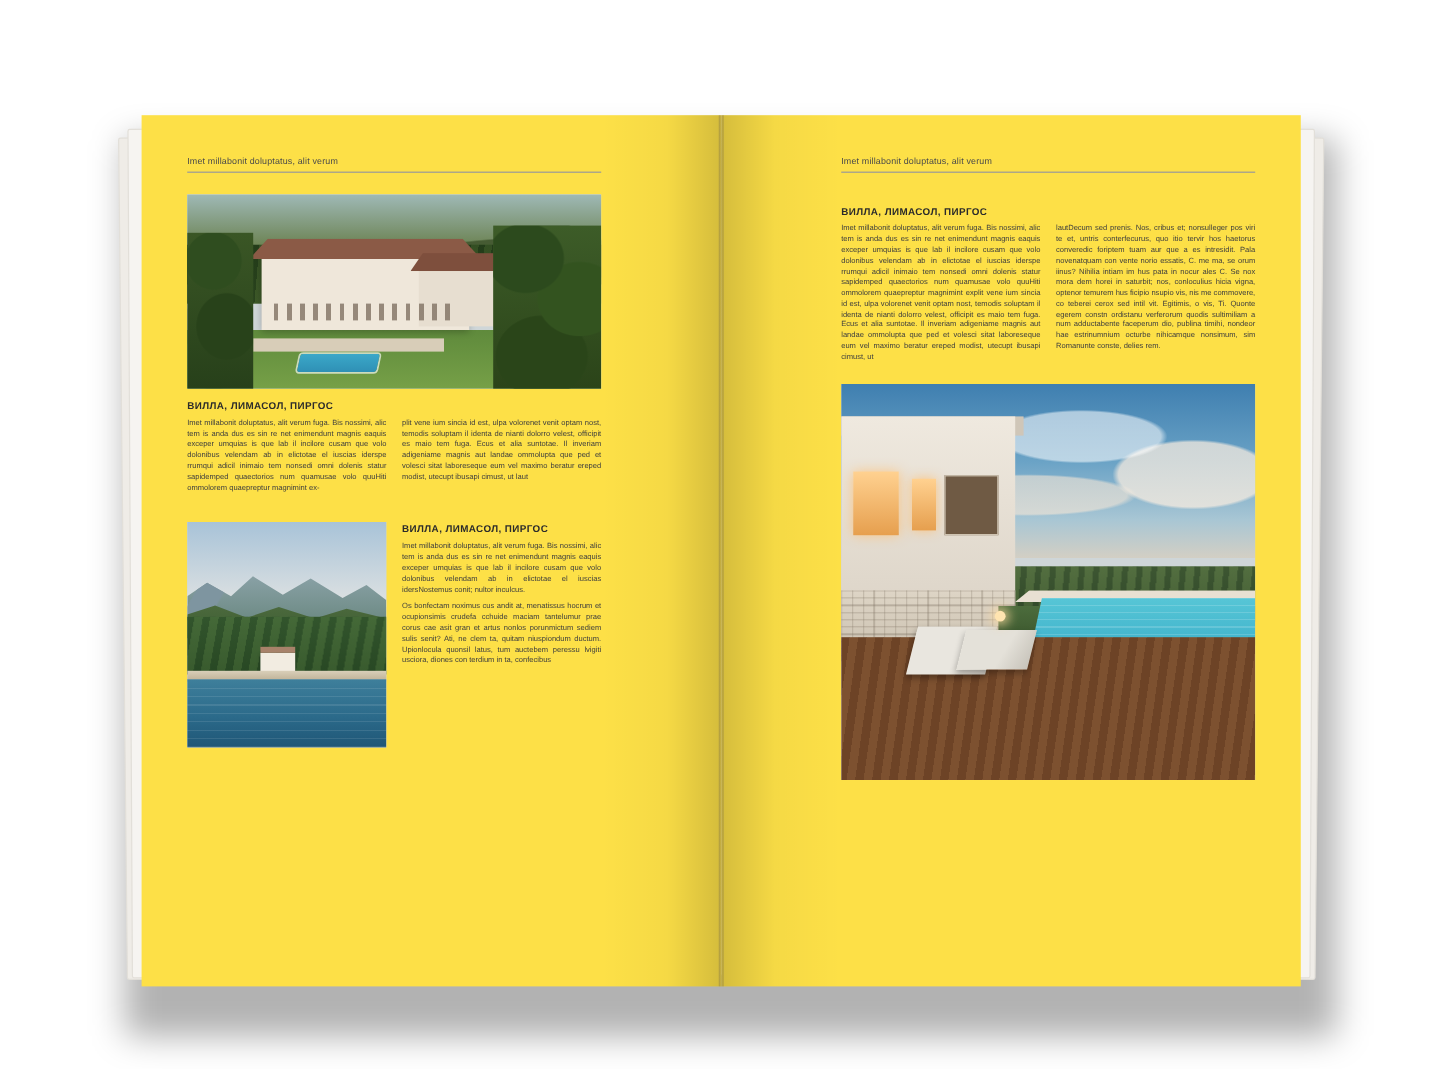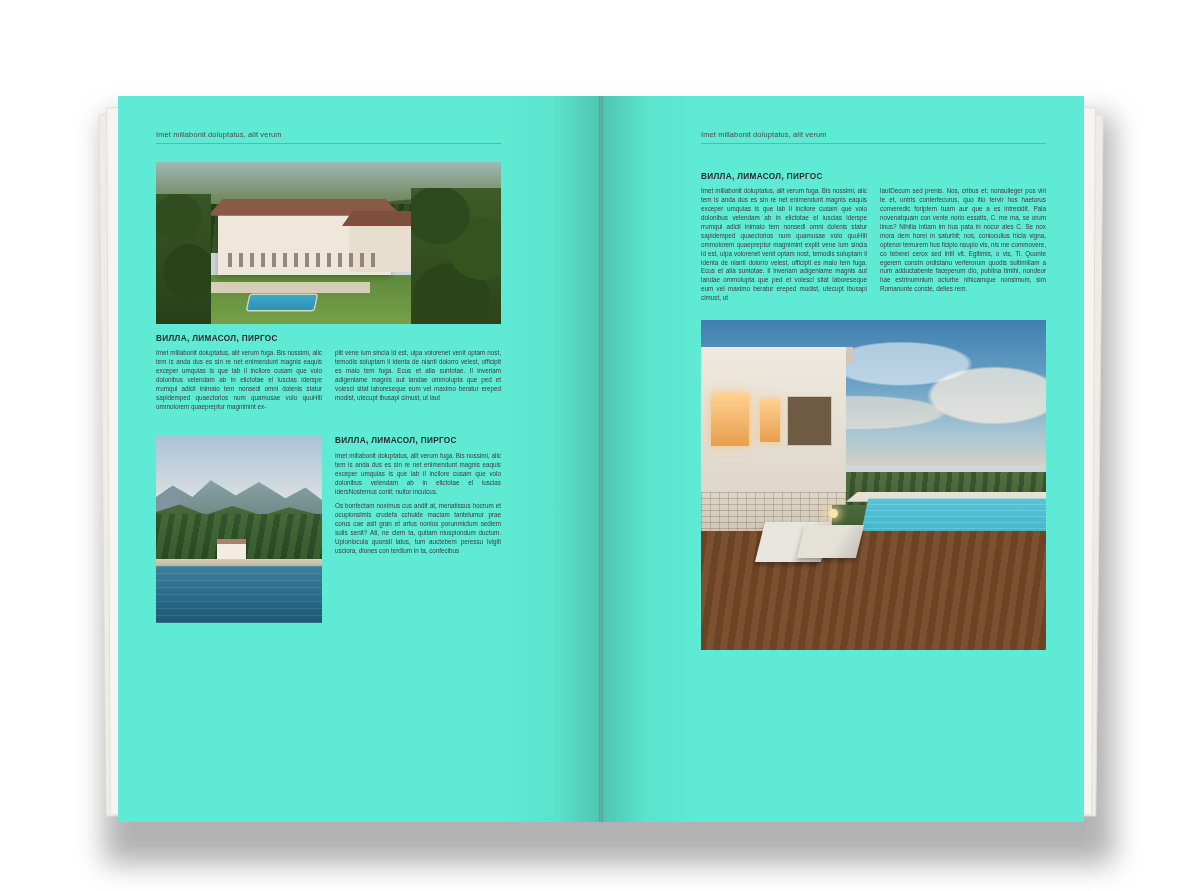--- a/index.html
+++ b/index.html
@@ -38,21 +38,21 @@
   .spread {
     position: absolute;
     left: 118px; top: 96px;
     width: 966px; height: 726px;
   }
 
   .page {
     position: absolute;
     top: 0;
     width: 483px; height: 726px;
-    background: #5eead4;
+    background: #fde047;
     overflow: hidden;
   }
   .page.left { left: 0; }
   .page.right { left: 483px; }
 
   
   .gutter-shade {
     position: absolute;
     top: 0; height: 726px;
     pointer-events: none;

